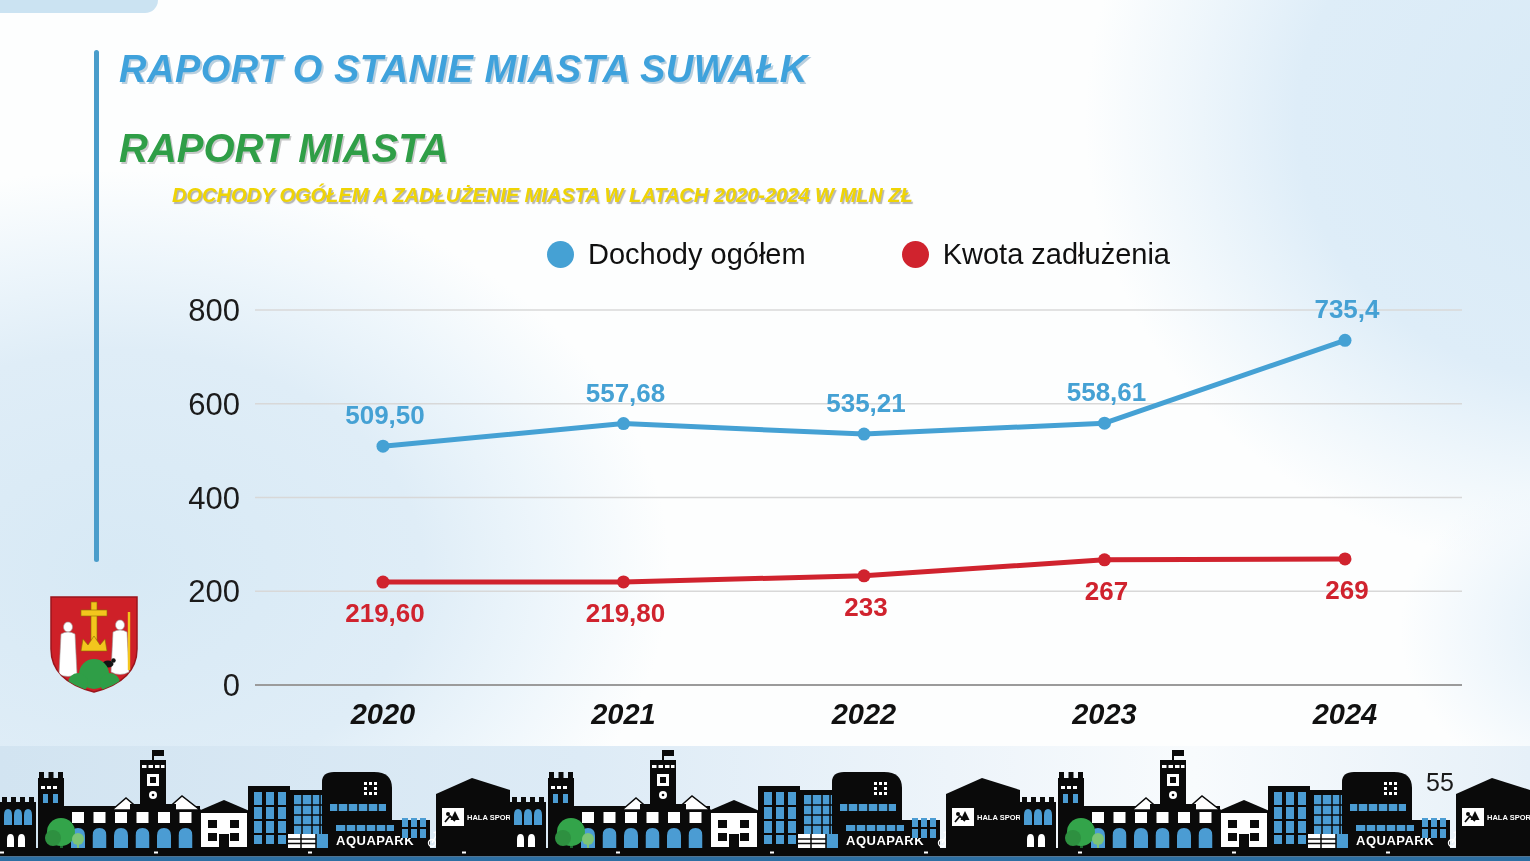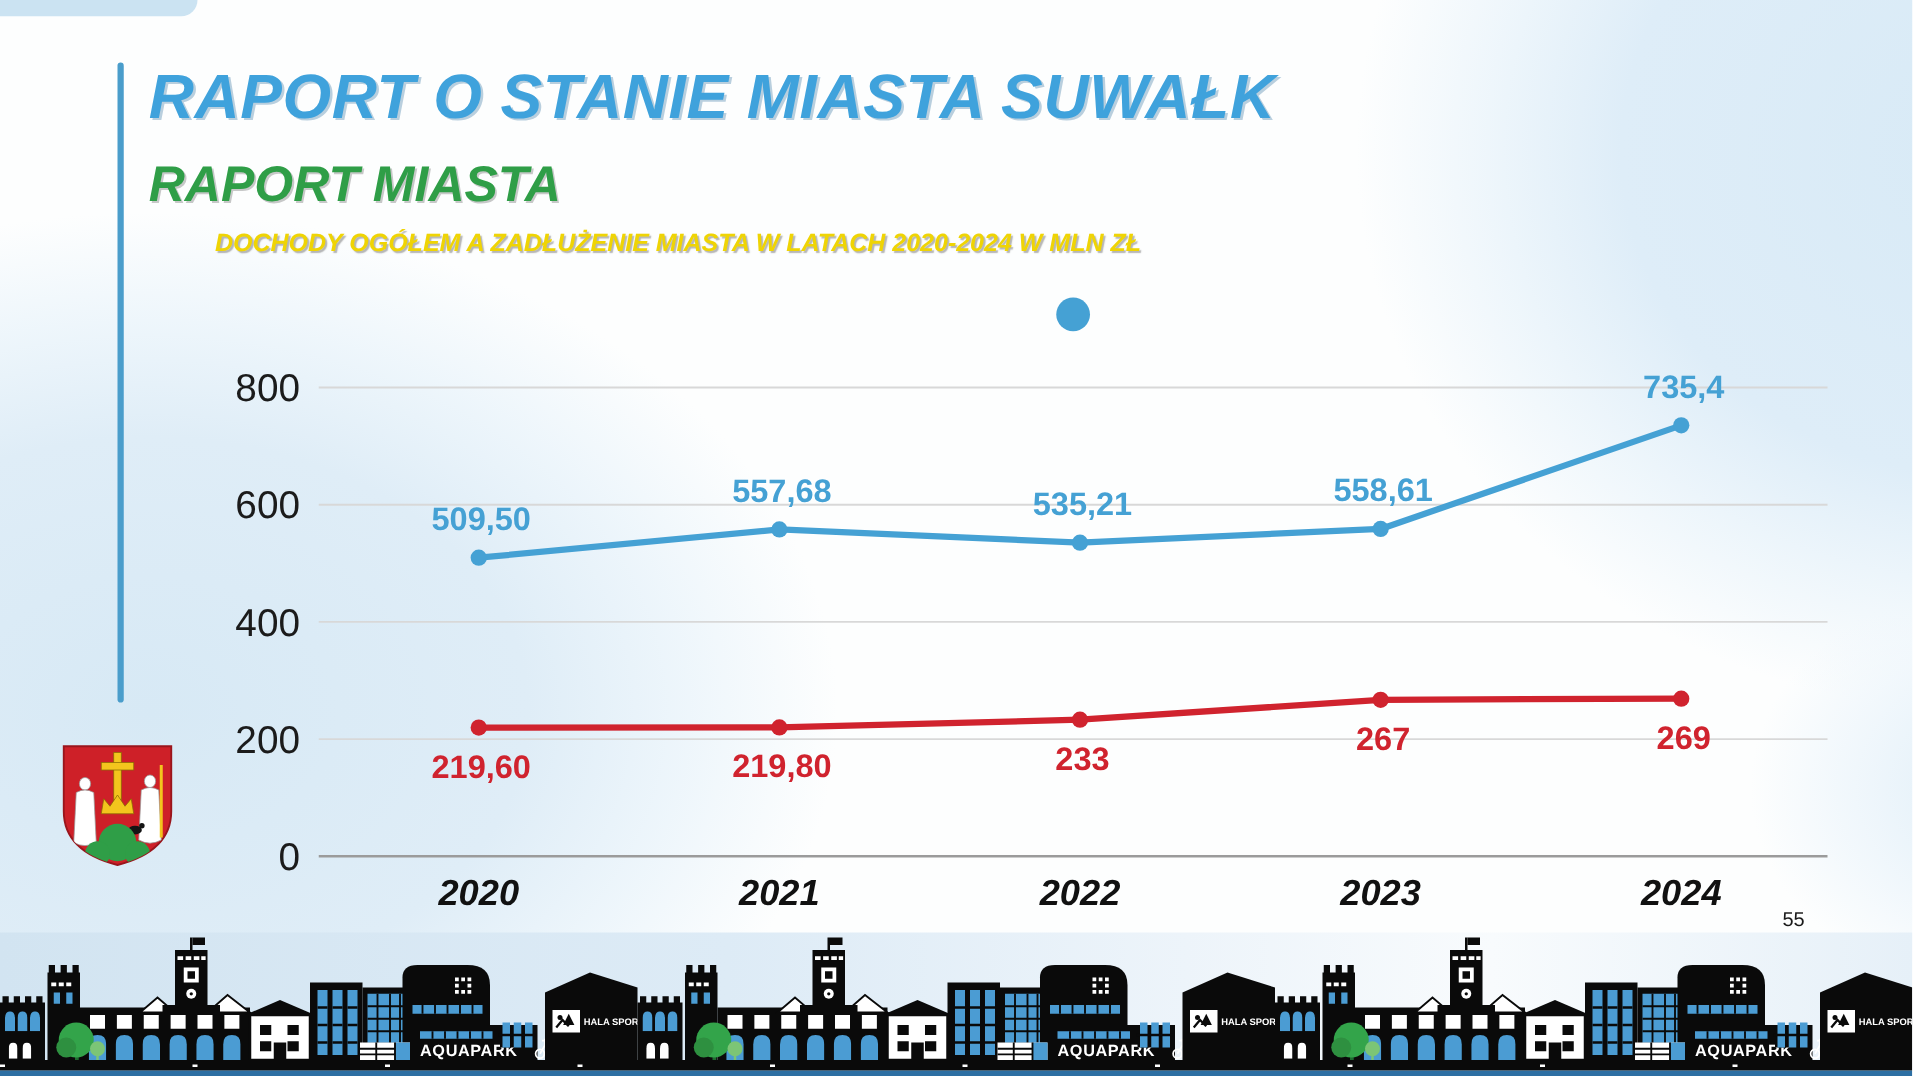--- a/index.html
+++ b/index.html
@@ -20,38 +20,38 @@
     left:1400px; top:460px; width:440px; height:340px;
     background:radial-gradient(closest-side,#DCECF7 0%,rgba(240,247,252,.8) 70%,rgba(255,255,255,0) 100%);
   }
   .top-strip { position:absolute; left:0; top:0; width:158px; height:13px; background:#CBE3F2; border-radius:0 0 14px 0; }
   .sky-band {
     position:absolute; left:0; top:746px; width:1530px; height:115px;
     background:linear-gradient(90deg,#D2E4F1 0%,#DDEBF6 38%,#EDF4FA 62%,#F8FBFD 78%,#E6F0F8 100%);
   }
   .accent-line { position:absolute; left:94px; top:50px; width:5px; height:512px; background:#4A9DCB; border-radius:3px; }
   .title {
-    position:absolute; left:119px; top:48px; font-size:50px; font-weight:bold; font-style:italic;
+    position:absolute; left:119px; top:48px; font-size:38px; font-weight:bold; font-style:italic;
     color:#3FA2DC; white-space:nowrap; text-shadow:2px 2px 0 rgba(30,100,150,.30); letter-spacing:.5px;
   }
   .subtitle {
     position:absolute; left:119px; top:126px; font-size:40px; font-weight:bold; font-style:italic;
     color:#2F9E47; white-space:nowrap; text-shadow:1.5px 1.5px 0 rgba(60,60,60,.28);
   }
   .chart-title {
     position:absolute; left:172px; top:184px; font-size:20px; font-weight:bold; font-style:italic;
     color:#EFD404; white-space:nowrap; text-shadow:1.5px 1.5px 1px rgba(90,90,90,.45);
   }
   .legend { position:absolute; left:255px; top:238px; width:1207px; display:flex; justify-content:center; gap:96px; }
   .legend-item { display:flex; align-items:center; gap:14px; font-size:29px; color:#101010; }
   .legend-dot { width:27px; height:27px; border-radius:50%; flex:0 0 auto; }
   #chart { position:absolute; left:0; top:0; }
   #coat { position:absolute; left:48px; top:594px; }
   #skyline { position:absolute; left:0; top:748px; }
-  .page-number { position:absolute; left:1426px; top:728px; font-size:16px; color:#1a1a1a; }
+  .page-number { position:absolute; left:1426px; top:768px; font-size:25px; color:#1a1a1a; }
 </style>
 </head>
 <body>
 
 <div class="slide">
 
   <div class="blob blob-left"></div>
   <div class="blob blob-topright"></div>
   <div class="blob blob-bottomright"></div>
   <div class="top-strip"></div>
@@ -59,20 +59,25 @@
 
   <div class="accent-line"></div>
 
   <div class="title">RAPORT O STANIE MIASTA SUWAŁK</div>
   <div class="subtitle">RAPORT MIASTA</div>
   <div class="chart-title">DOCHODY OGÓŁEM A ZADŁUŻENIE MIASTA W LATACH 2020-2024 W MLN ZŁ</div>
 
   <div class="legend">
     <div class="legend-item">
       <span class="legend-dot" style="background:#45A1D4"></span>
+      <span>Dochody ogółem</span>
+    </div>
+    <div class="legend-item">
+      <span class="legend-dot" style="background:#D0232E"></span>
+      <span>Kwota zadłużenia</span>
     </div>
   </div>
 
   <svg id="chart" width="1530" height="861" viewBox="0 0 1530 861">
       <line x1="255" y1="685" x2="1462" y2="685" stroke="#9B9B9B" stroke-width="2"></line>
       <text x="240" y="696" text-anchor="end" font-family="Liberation Sans, sans-serif" font-size="31" fill="#1b1b1b">0</text>
       <line x1="255" y1="591.25" x2="1462" y2="591.25" stroke="#D8D8D8" stroke-width="1.5"></line>
       <text x="240" y="602.25" text-anchor="end" font-family="Liberation Sans, sans-serif" font-size="31" fill="#1b1b1b">200</text>
       <line x1="255" y1="497.5" x2="1462" y2="497.5" stroke="#D8D8D8" stroke-width="1.5"></line>
       <text x="240" y="508.5" text-anchor="end" font-family="Liberation Sans, sans-serif" font-size="31" fill="#1b1b1b">400</text>

